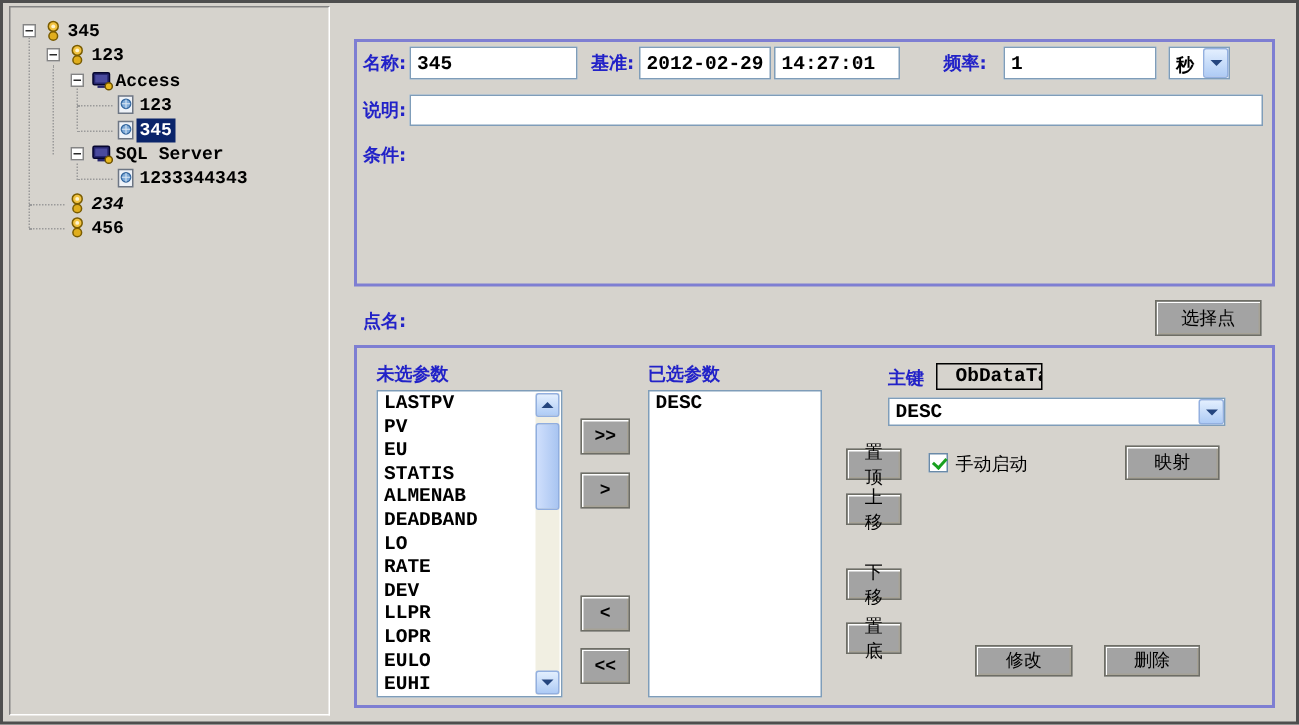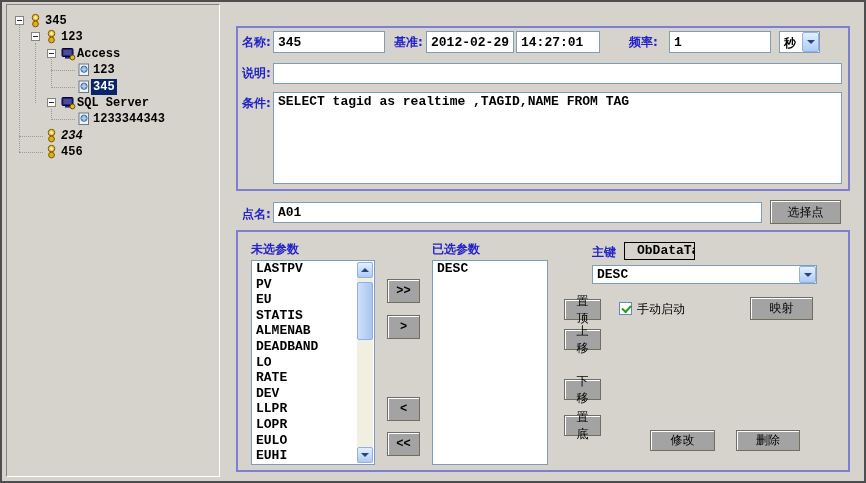--- a/index.html
+++ b/index.html
@@ -201,24 +201,22 @@
     <span class="val" style="font:bold 12px 'DejaVu Sans',sans-serif;top:3px;">秒</span>
     <span class="drop">
         <span class="arrow-glyph s"></span>
       </span>
   </div>
 
   <div class="blbl" style="left:240px;top:64px;">说明:</div>
   <input class="tb" style="left: 271px; top: 61px; width: 569px; height: 21px;" value="">
 
   <div class="blbl" style="left:240px;top:94px;">条件:</div>
-  <textarea class="tb" style="left: 271px; top: 90px; width: 569px; height: 92px;">SELECT tagid as realtime ,TAGID,NAME FROM TAG</textarea>
 
   <div class="blbl" style="left:240px;top:205px;">点名:</div>
-  <input class="tb" style="left: 271px; top: 200px; width: 489px; height: 21px;" value="A01">
   <button class="btn" style="left:768px;top:198px;width:71px;height:24px;">选择点</button>
 
   <div class="groupbox" style="left:234px;top:228px;width:614px;height:242px;"></div>
 
   <div class="blbl" style="left:249px;top:240px;">未选参数</div>
   <div class="listbox" style="left:249px;top:258px;width:124px;height:205px;">
     <div id="unsel-items" style="margin-right:17px;">
         <div class="item">LASTPV</div>
         <div class="item">PV</div>
         <div class="item">EU</div>

